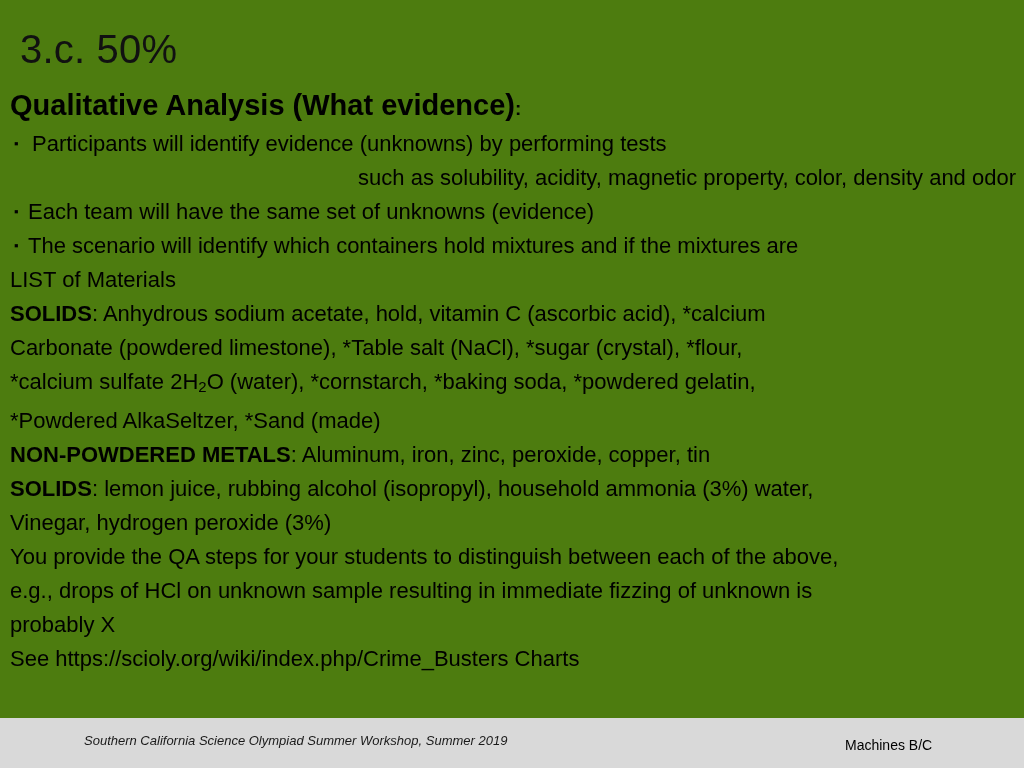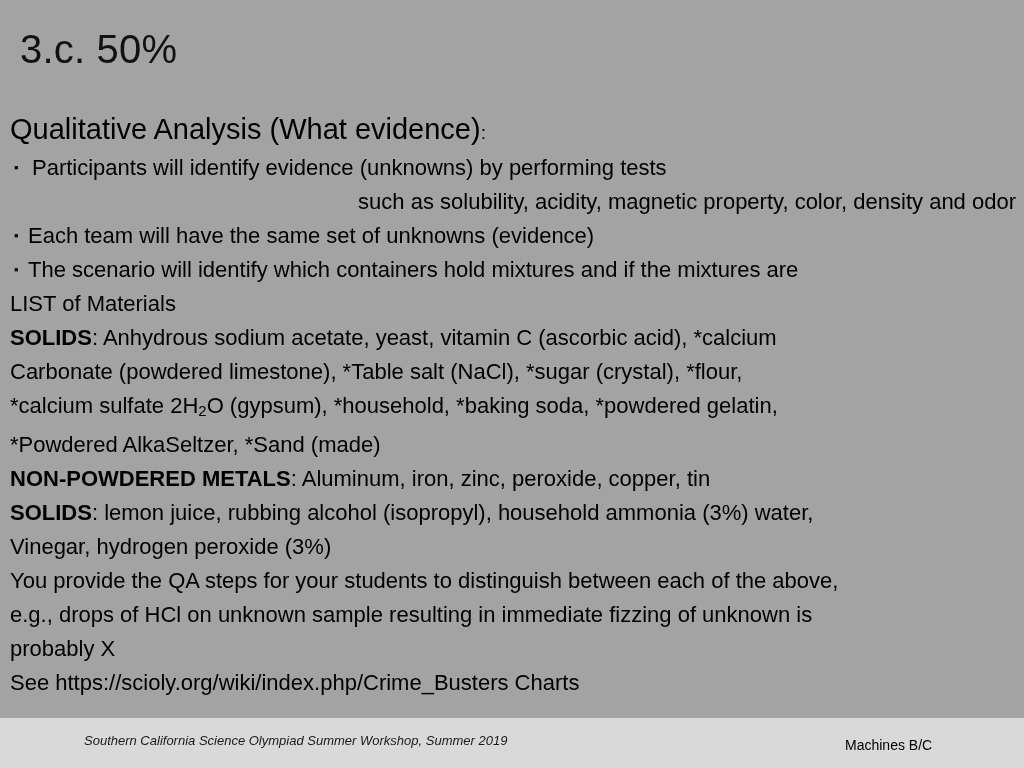--- a/index.html
+++ b/index.html
@@ -16,21 +16,21 @@
     color: #000000;
     -webkit-font-smoothing: antialiased;
   }
 
   .slide {
     position: absolute;
     left: 0;
     top: 0;
     width: 1024px;
     height: 768px;
-    background: #a3a3a3;
+    background: #4d7c0f;
   }
 
   
   .slide-title {
     position: absolute;
     left: 20px;
     top: 26px;
     font-size: 40px;
     line-height: 46px;
     font-weight: 300;
@@ -43,24 +43,23 @@
   .body-block {
     position: absolute;
     left: 10px;
     top: 88px;
     width: 1006px;
   }
 
   .heading-line {
     font-size: 29px;
     line-height: 34px;
-    font-weight: 400;
+    font-weight: 700;
     white-space: nowrap;
     margin-bottom: 1px;
-    margin-top: 24px;
   }
   .heading-line .small-colon {
     font-size: 19px;
   }
 
   .bullet-row {
     display: flex;
     align-items: flex-start;
     font-size: 22px;
     line-height: 34px;
@@ -176,27 +175,27 @@
 
     <div class="bullet-row tight">
       <span class="bullet-mark">▪</span>
       <span class="bullet-text">The scenario will identify which containers hold mixtures and if the mixtures are</span>
     </div>
 
 
     <div class="plain-line">LIST of Materials</div>
 
     <div class="list-line">
-      <b>SOLIDS</b><span>: Anhydrous sodium acetate, yeast, vitamin C (ascorbic acid), *calcium</span>
+      <b>SOLIDS</b><span>: Anhydrous sodium acetate, hold, vitamin C (ascorbic acid), *calcium</span>
     </div>
 
     <div class="list-line">Carbonate (powdered limestone), *Table salt (NaCl), *sugar (crystal), *flour,</div>
 
     <div class="list-line">
-      <span>*calcium sulfate 2H</span><sub>2</sub><span>O (gypsum), *household, *baking soda, *powdered gelatin,</span>
+      <span>*calcium sulfate 2H</span><sub>2</sub><span>O (water), *cornstarch, *baking soda, *powdered gelatin,</span>
     </div>
 
     <div class="list-line">*Powdered AlkaSeltzer, *Sand (made)</div>
 
     <div class="list-line">
       <b>NON-POWDERED METALS</b><span>: Aluminum, iron, zinc, peroxide, copper, tin</span>
     </div>
 
     <div class="list-line">
       <b>SOLIDS</b><span>: lemon juice, rubbing alcohol (isopropyl), household ammonia (3%) water,</span>

